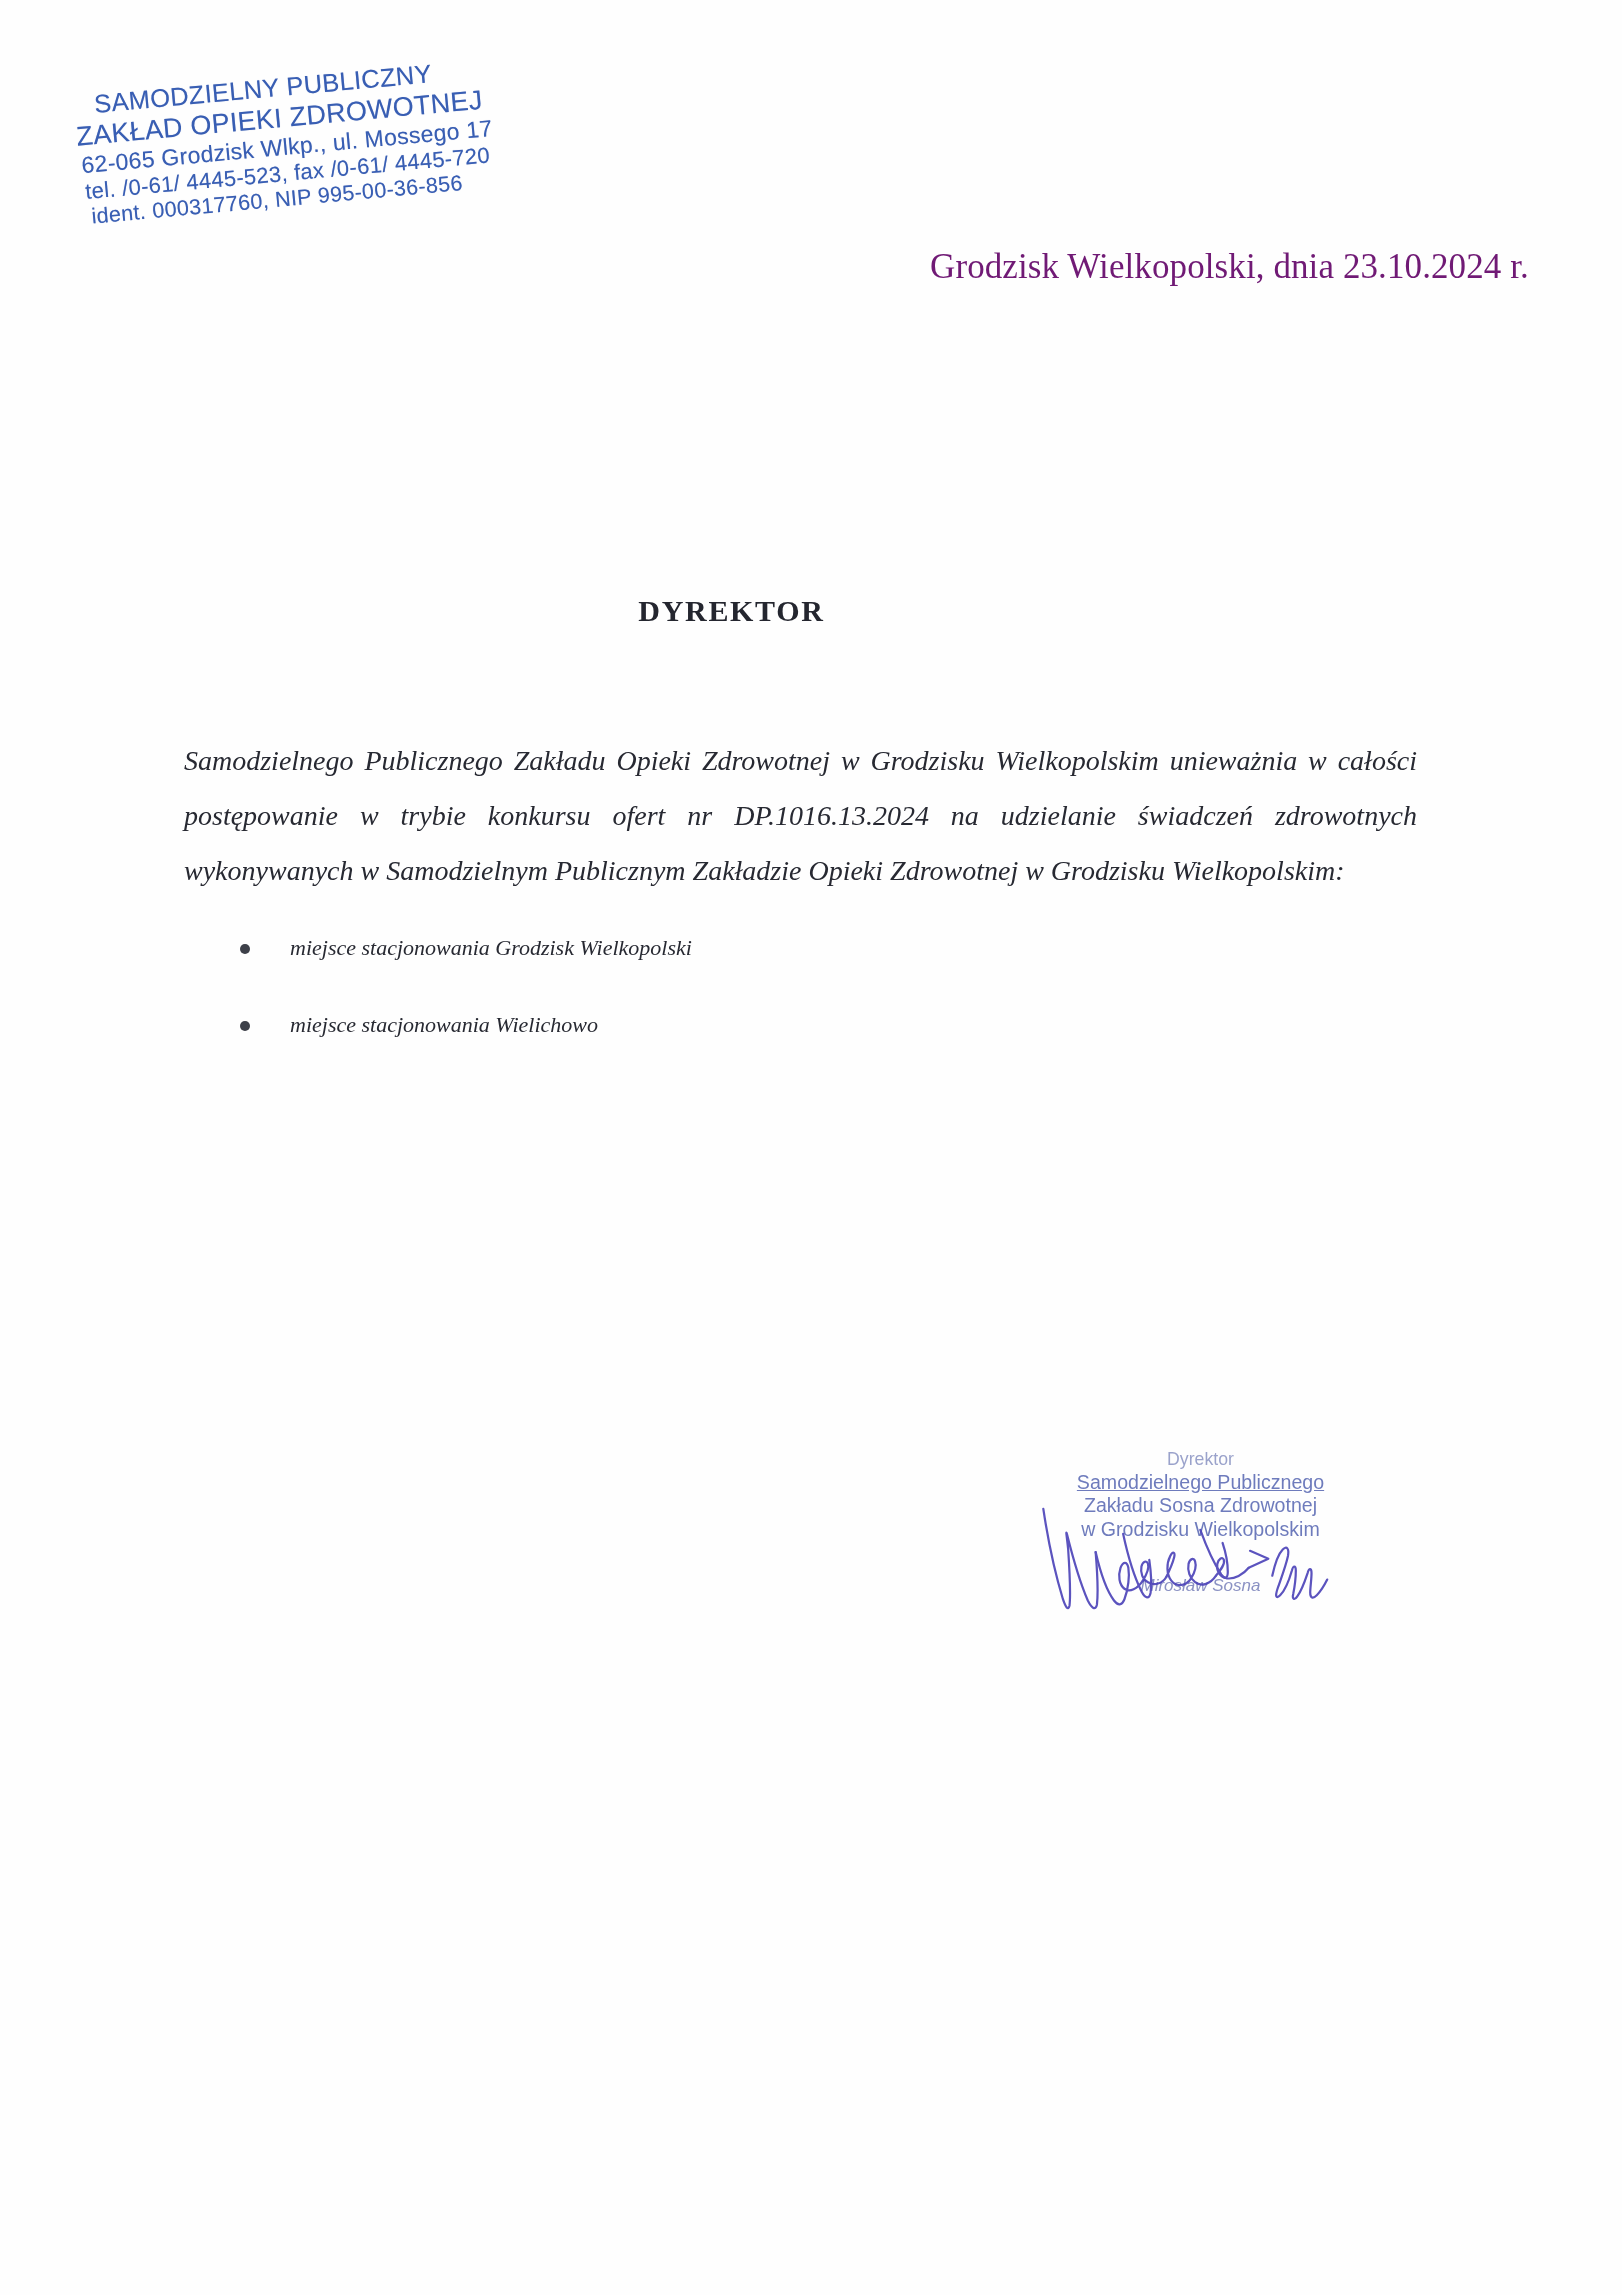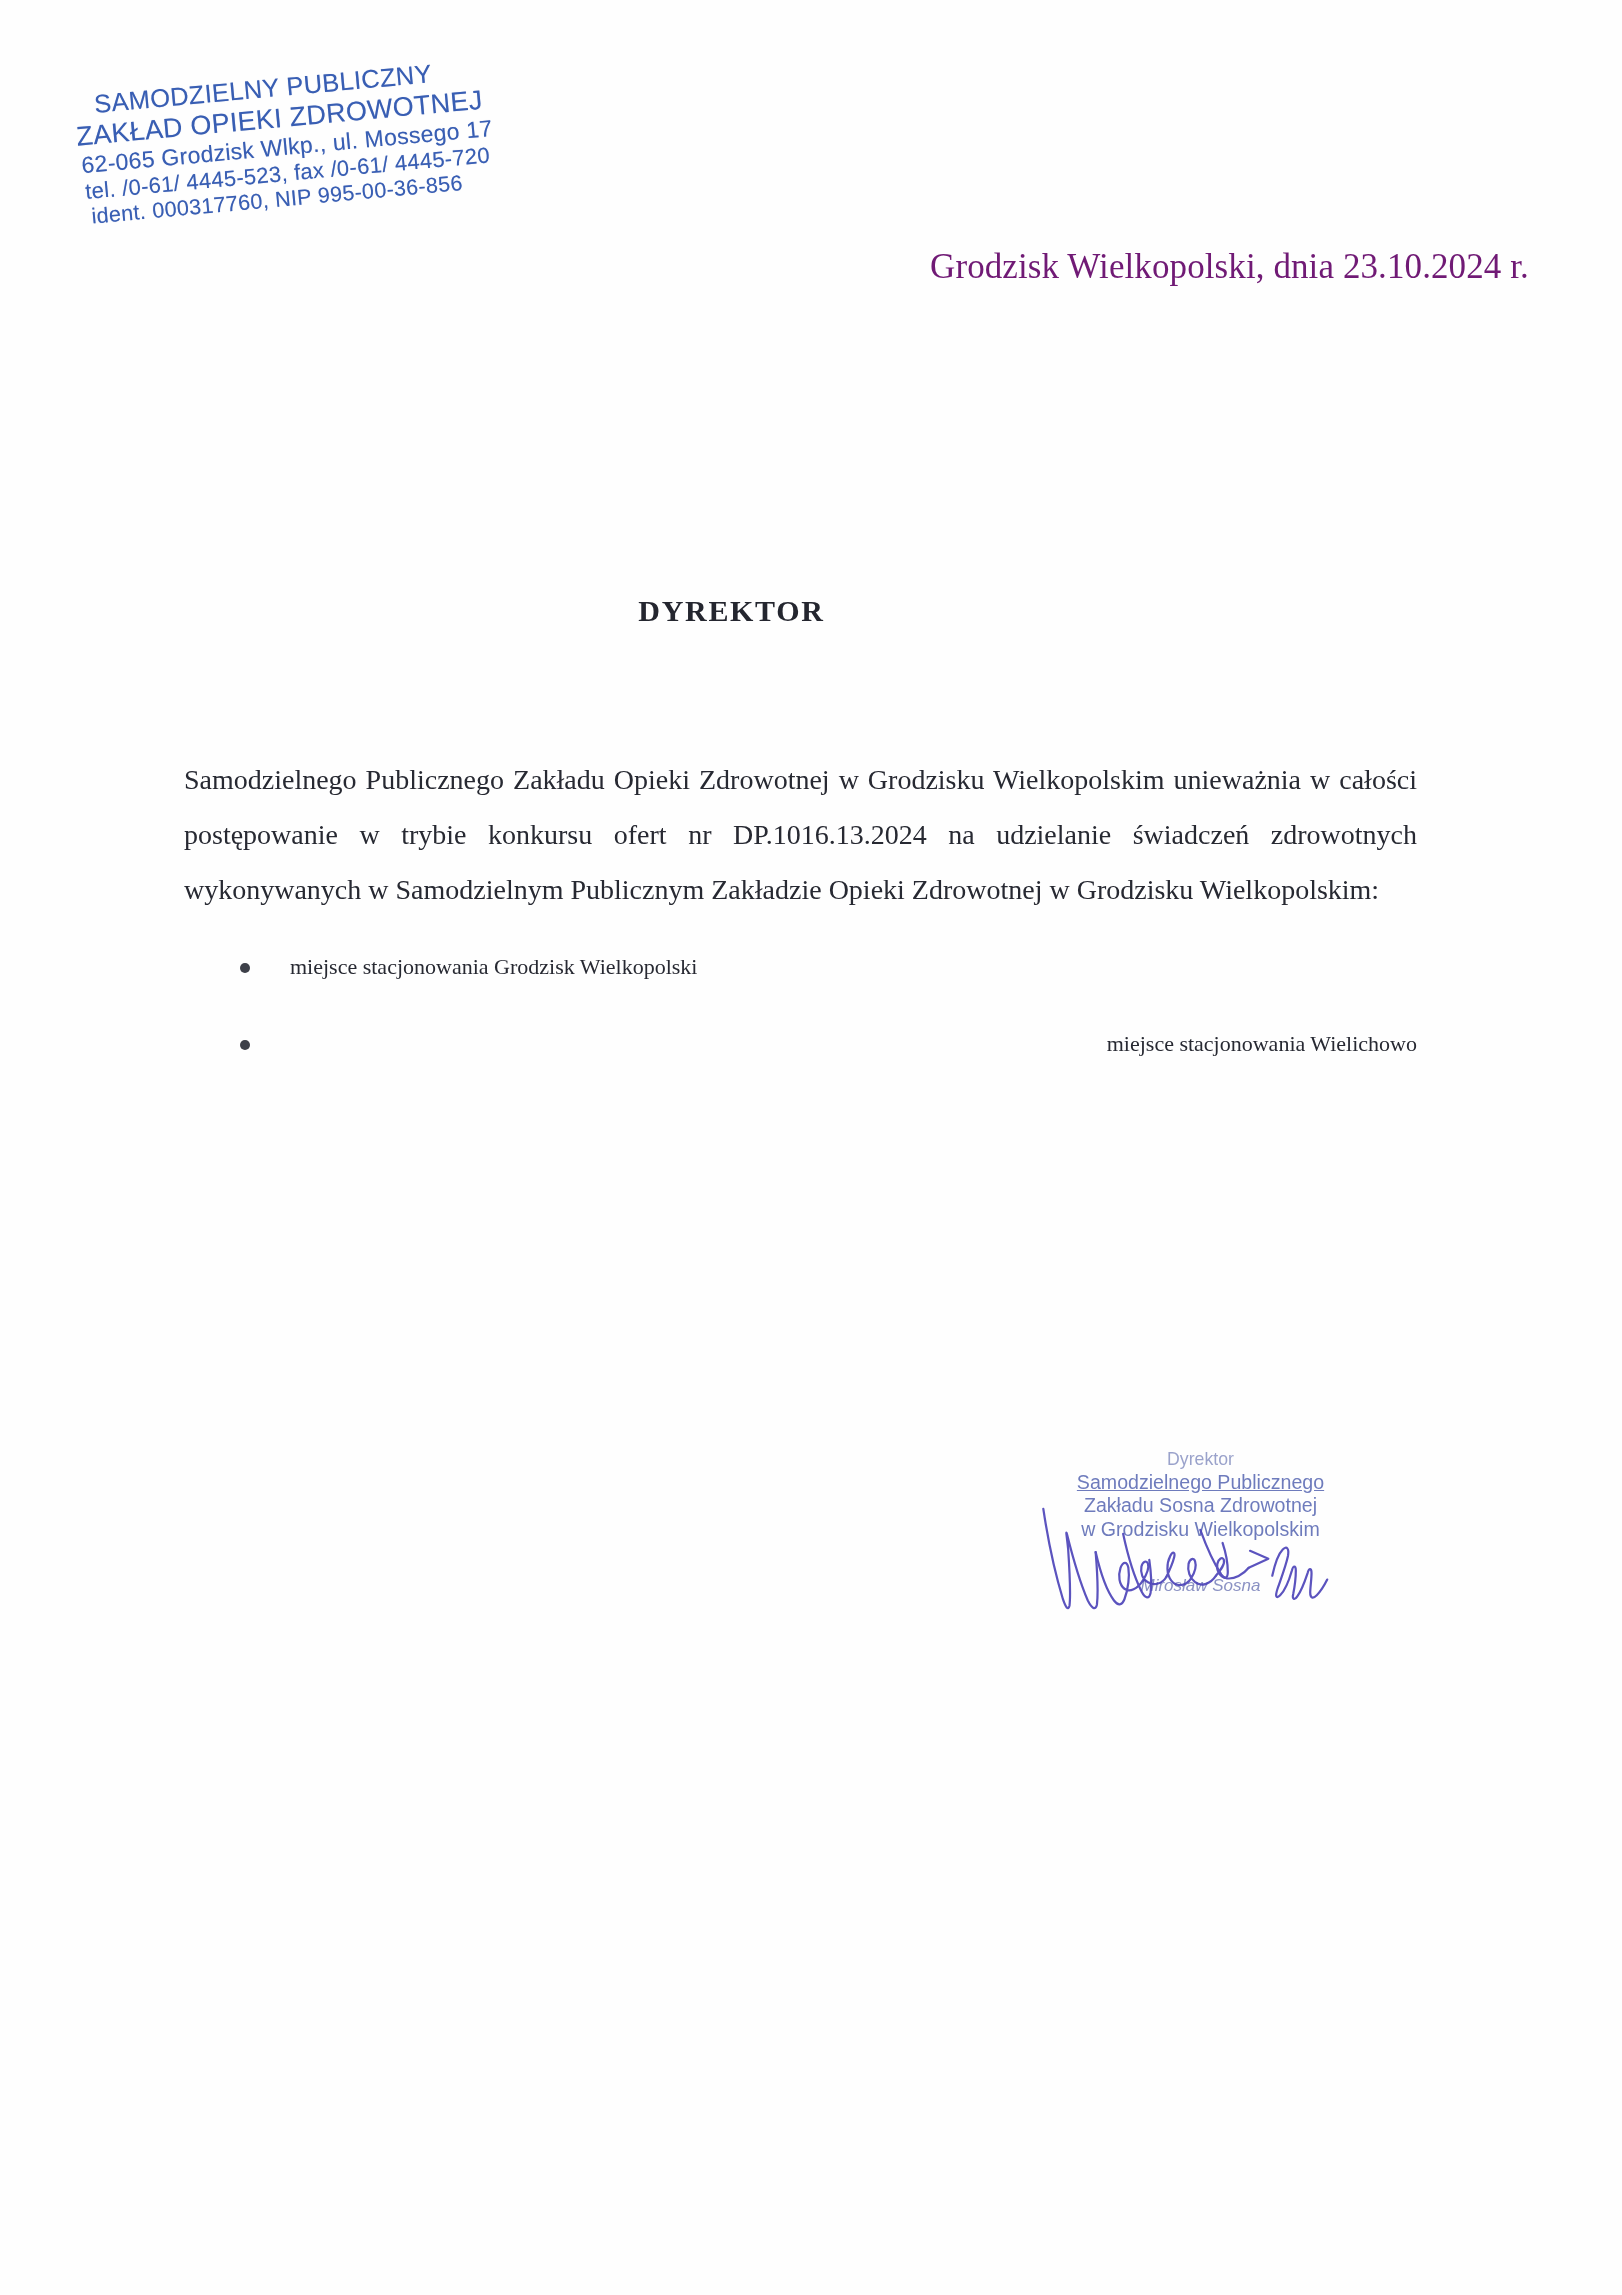--- a/index.html
+++ b/index.html
@@ -67,22 +67,23 @@
   }
   .doc-heading .inner {
     display: inline-block;
     margin-left: -160px;
   }
 
   
   .body-block {
     position: absolute;
     left: 184px;
-    top: 752px;
+    top: 733px;
     width: 1233px;
+    font-style: italic;
   }
   .para {
     font-size: 28px;
     line-height: 55px;
     text-align: justify;
     text-justify: inter-word;
     color: #272932;
   }
   .para.intro { margin: 0; }
   .para.closing { margin: 0; }
@@ -94,21 +95,21 @@
     padding: 0;
   }
   .bullet-list li {
     position: relative;
     font-size: 22px;
     line-height: 39px;
     padding-left: 106px;
     margin-bottom: 38px;
     color: #272932;
   }
-  .bullet-list li:last-child { margin-bottom: 0; text-align: right; }
+  .bullet-list li:last-child { margin-bottom: 0; }
   .bullet-list li .dot {
     position: absolute;
     left: 56px;
     top: 16.3px;
     width: 9.8px;
     height: 9.8px;
     border-radius: 50%;
     background: #3d4049;
   }
 

